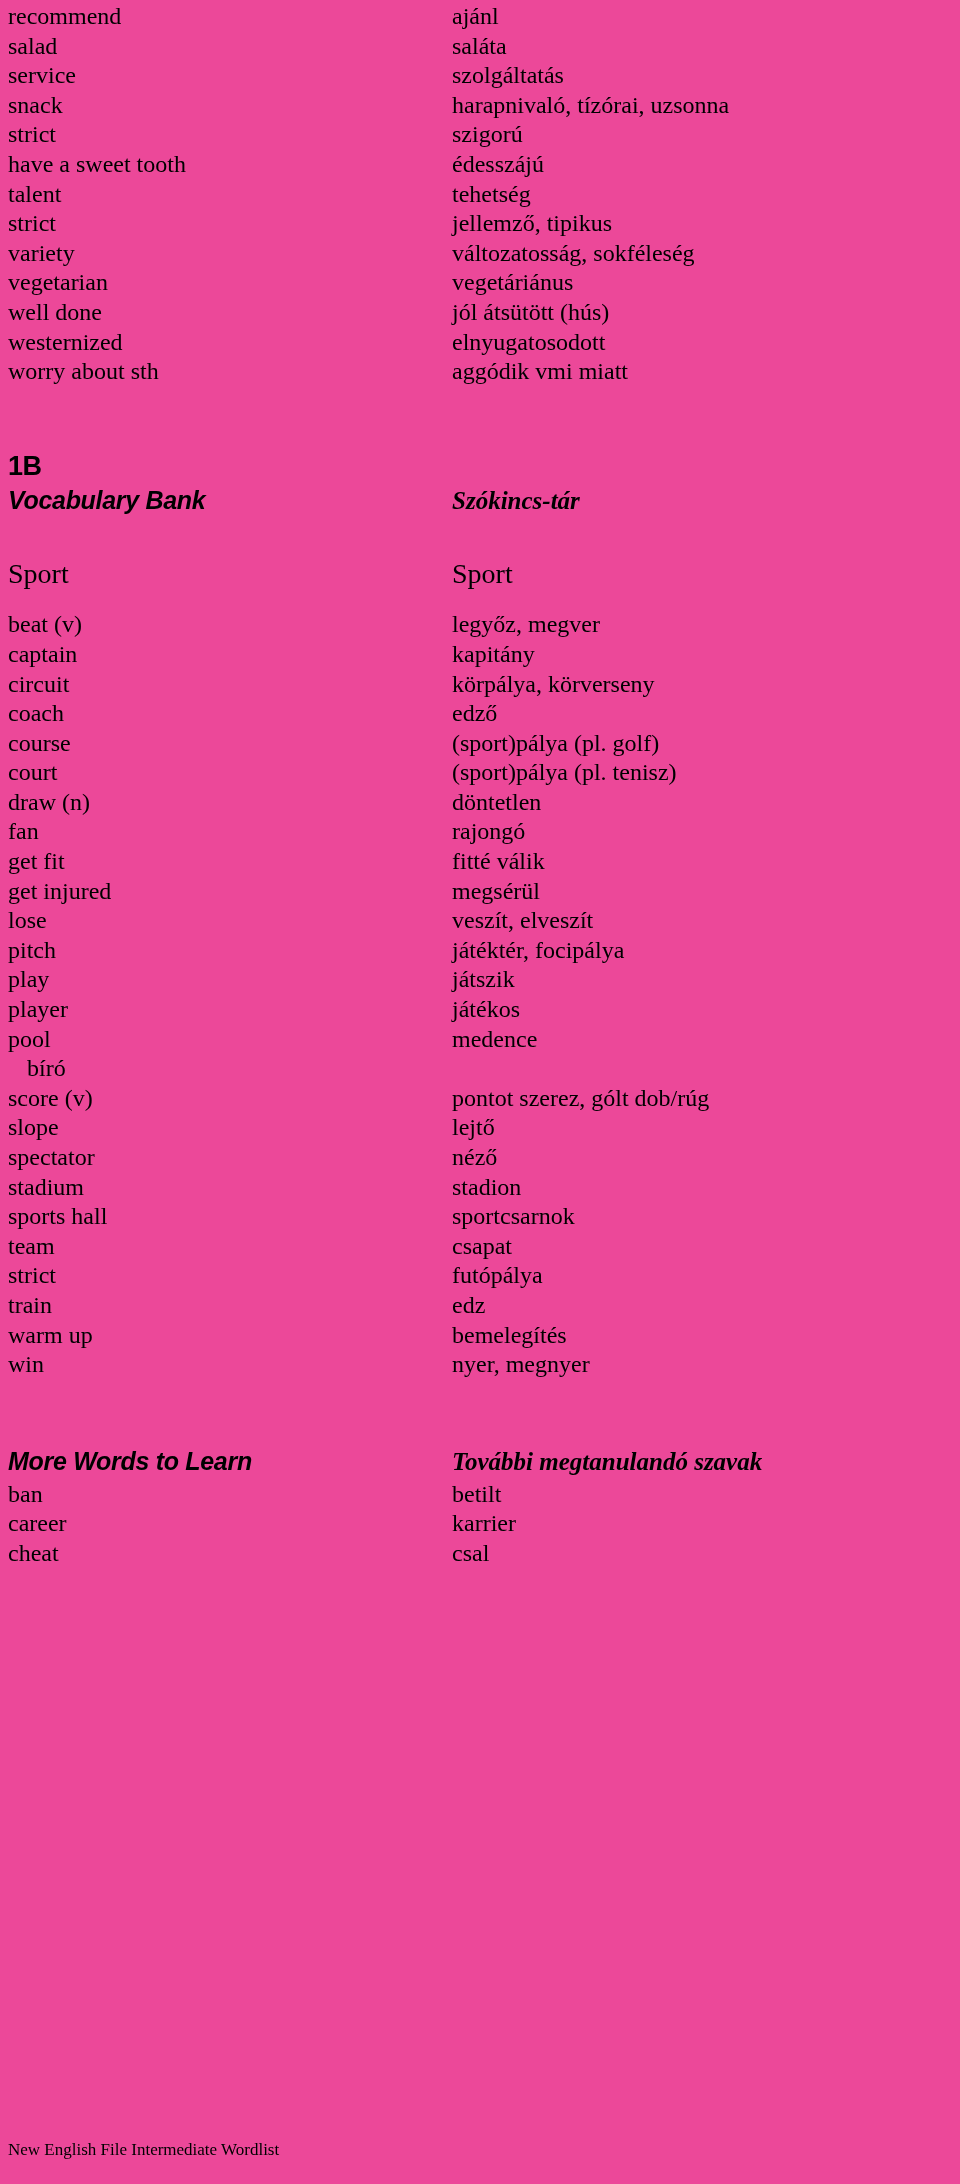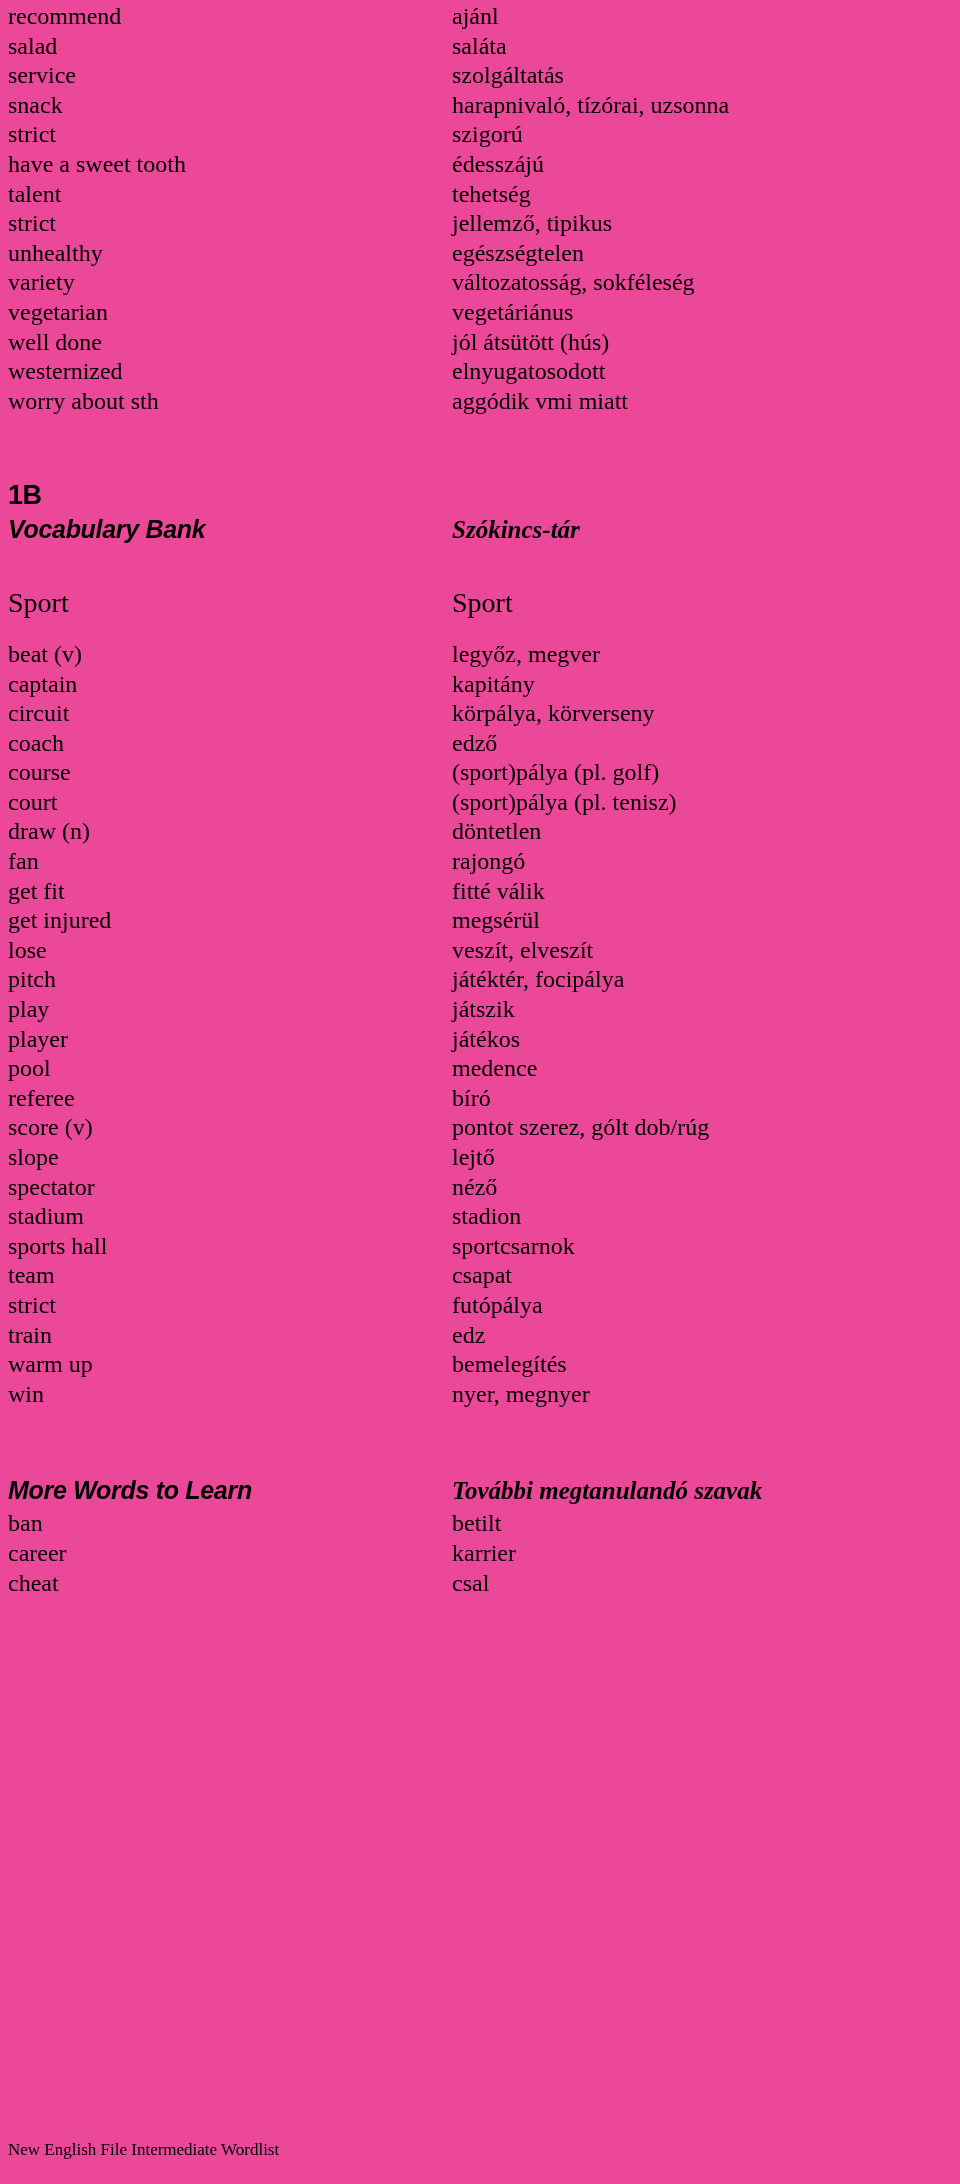--- a/index.html
+++ b/index.html
@@ -121,24 +121,20 @@
         </div>
         <div class="row">
           <div class="col-en">talent</div>
           <div class="col-hu">tehetség</div>
         </div>
         <div class="row">
           <div class="col-en">strict</div>
           <div class="col-hu">jellemző, tipikus</div>
         </div>
         <div class="row">
-          <div class="col-en">unhealthy</div>
-          <div class="col-hu">egészségtelen</div>
-        </div>
-        <div class="row">
           <div class="col-en">variety</div>
           <div class="col-hu">változatosság, sokféleség</div>
         </div>
         <div class="row">
           <div class="col-en">vegetarian</div>
           <div class="col-hu">vegetáriánus</div>
         </div>
         <div class="row">
           <div class="col-en">well done</div>
           <div class="col-hu">jól átsütött (hús)</div>
@@ -226,21 +222,20 @@
         </div>
         <div class="row">
           <div class="col-en">player</div>
           <div class="col-hu">játékos</div>
         </div>
         <div class="row">
           <div class="col-en">pool</div>
           <div class="col-hu">medence</div>
         </div>
         <div class="row">
-          <div class="col-en">referee</div>
           <div class="col-hu">bíró</div>
         </div>
         <div class="row">
           <div class="col-en">score (v)</div>
           <div class="col-hu">pontot szerez, gólt dob/rúg</div>
         </div>
         <div class="row">
           <div class="col-en">slope</div>
           <div class="col-hu">lejtő</div>
         </div>

